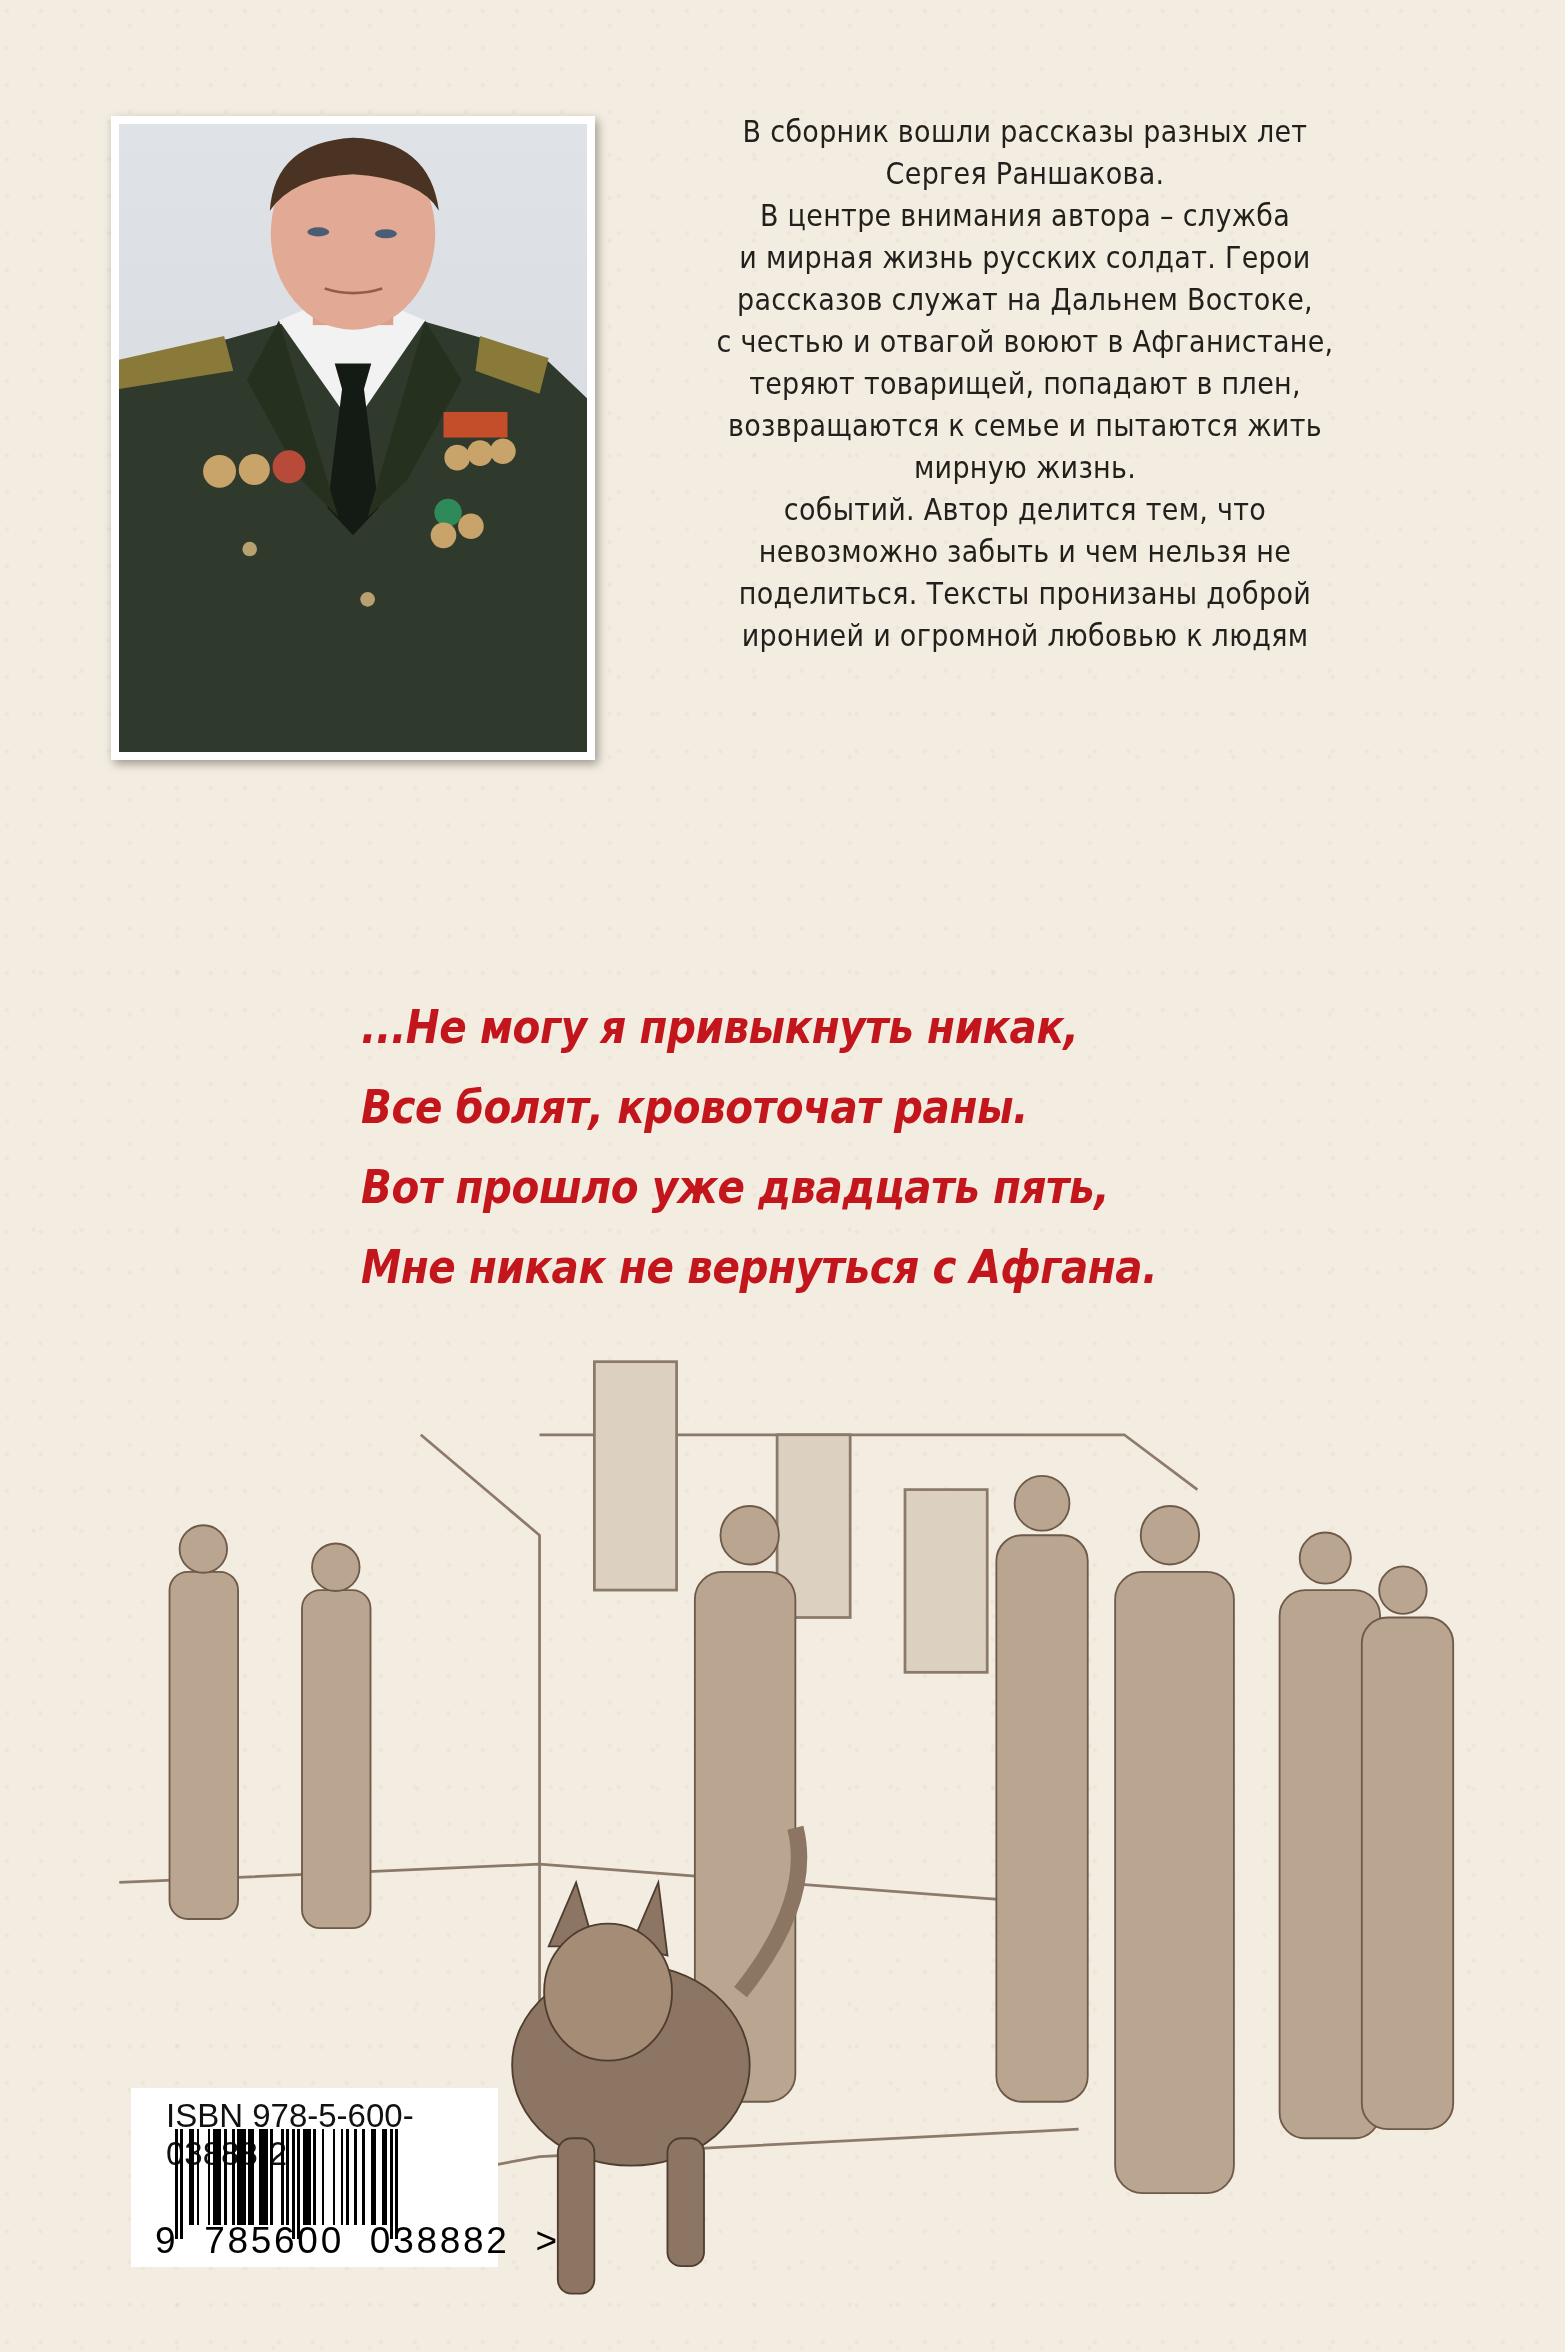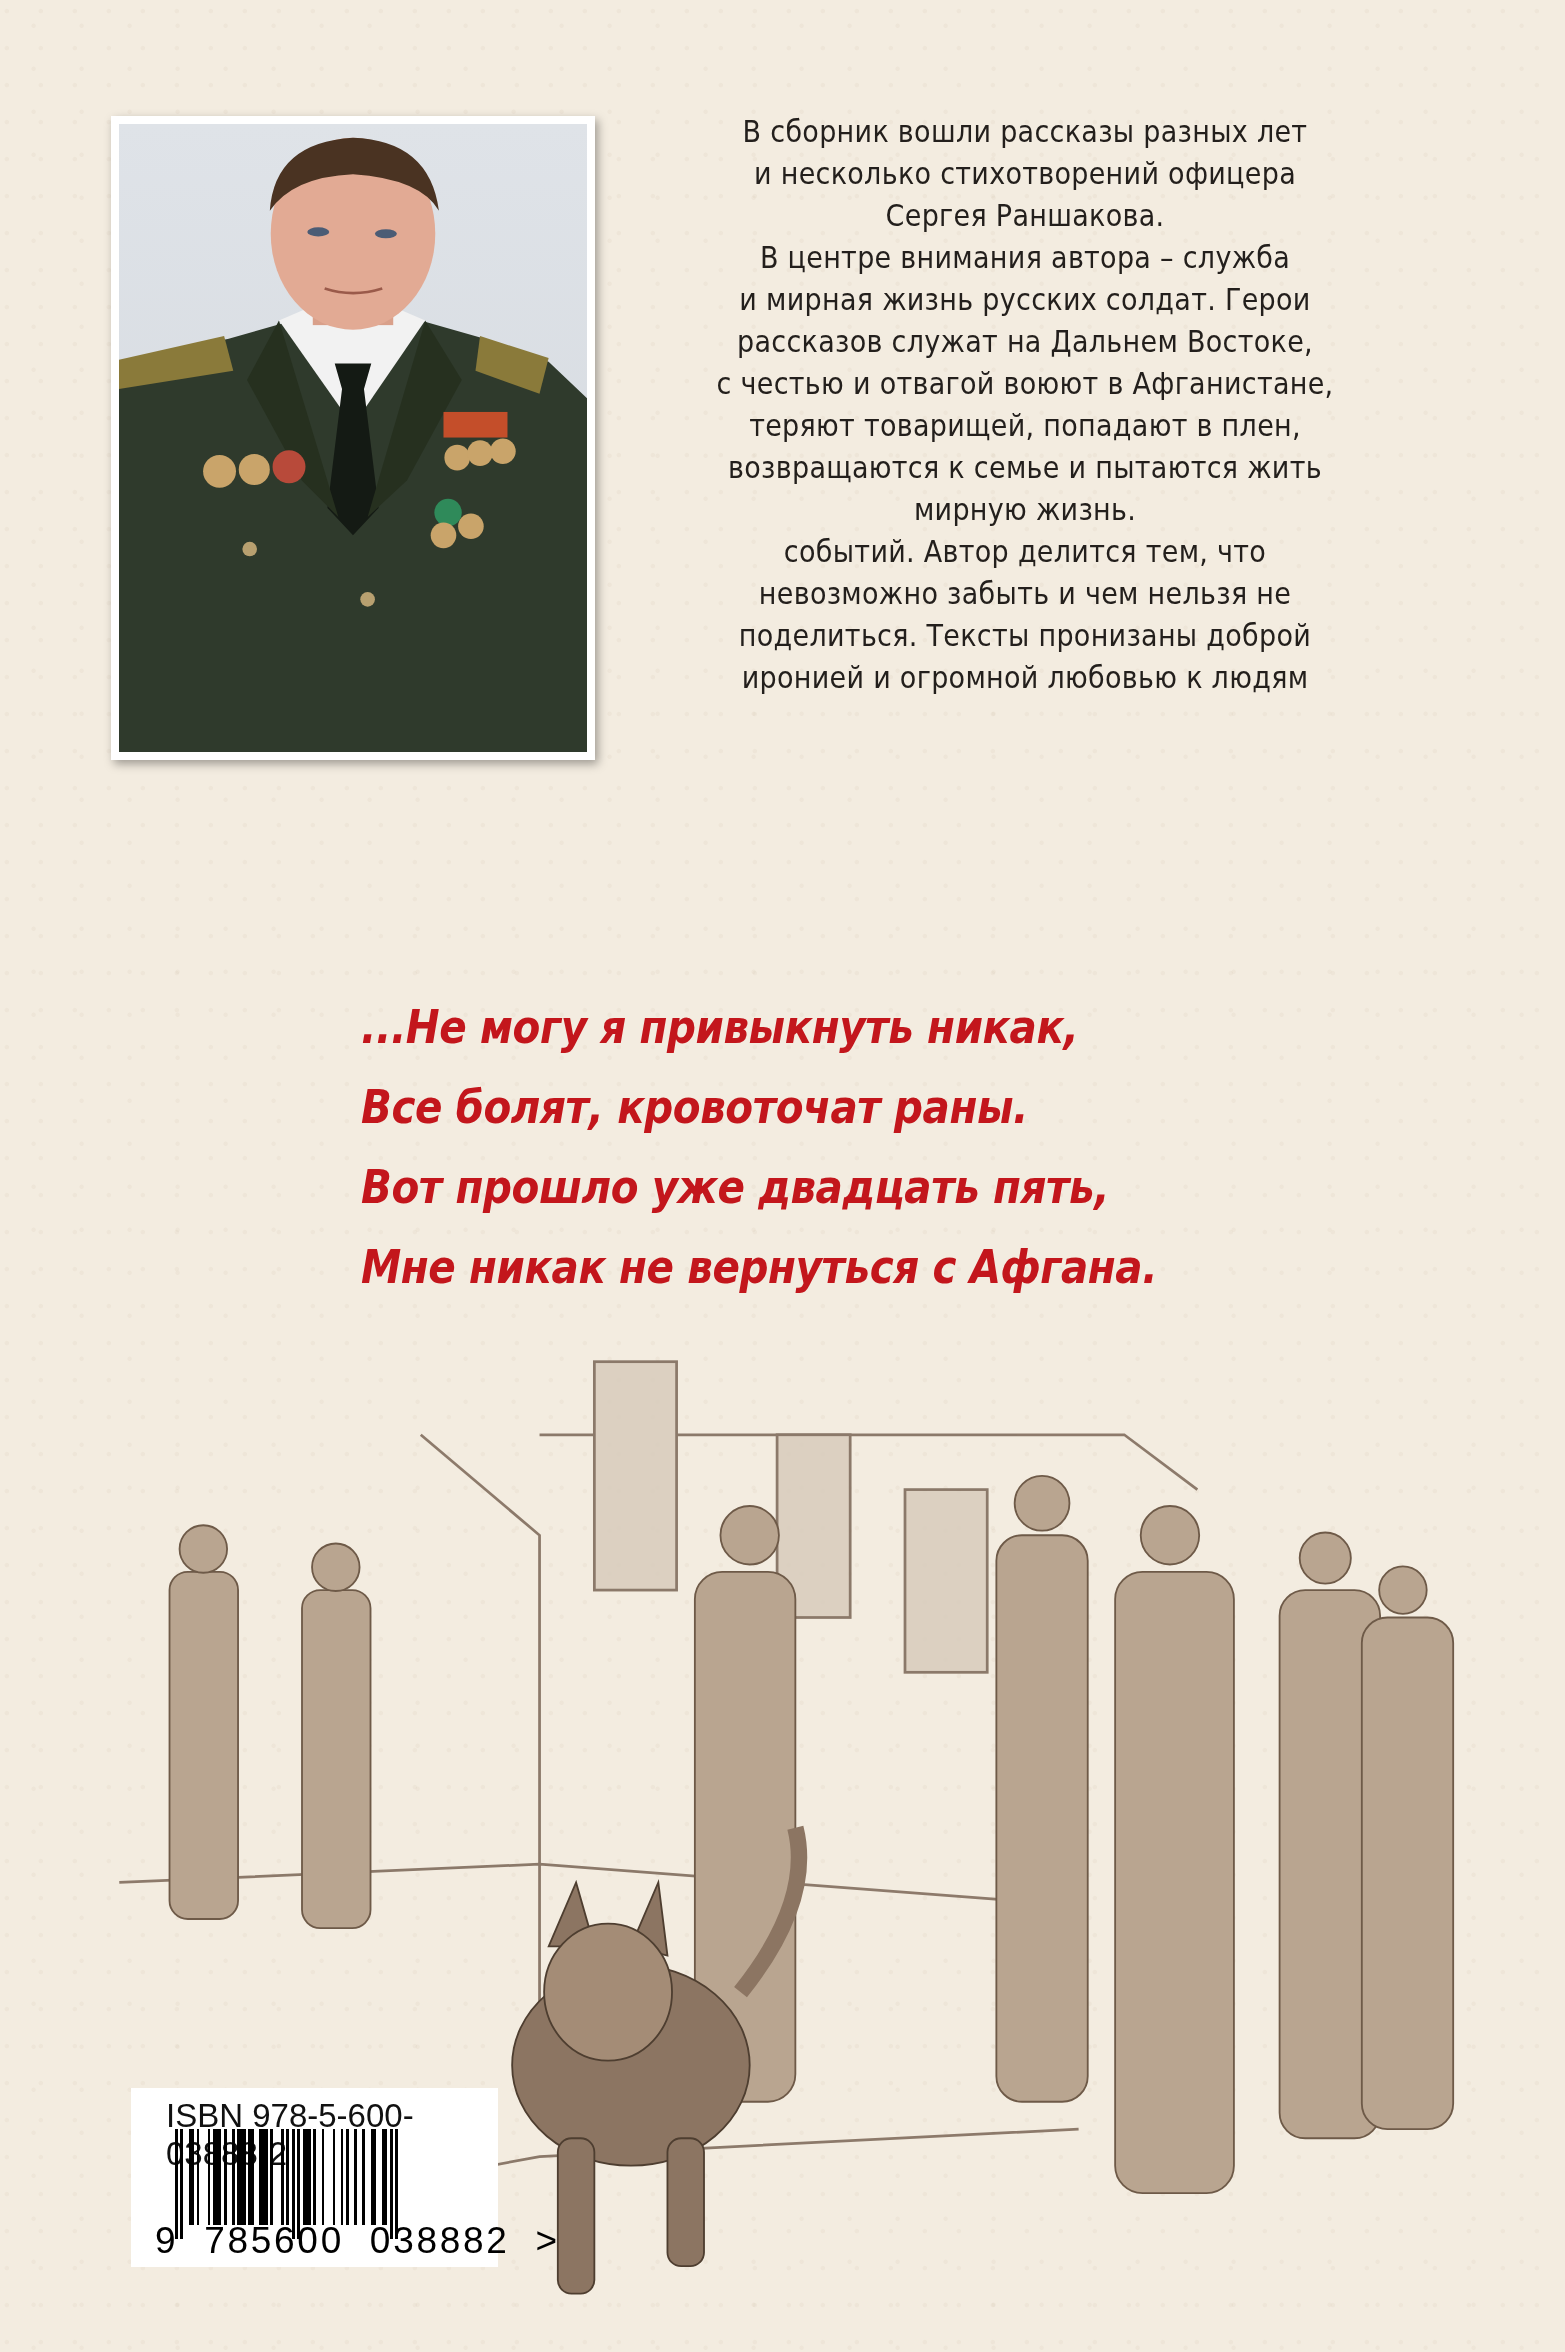--- a/index.html
+++ b/index.html
@@ -93,21 +93,20 @@
       <circle cx="355" cy="450" r="14" fill="#c9a46a"></circle>
 
       <circle cx="143" cy="465" r="8" fill="#b8a070"></circle>
       <circle cx="272" cy="520" r="8" fill="#b8a070"></circle>
     </svg>
   </div>
 </div>
 
 <div class="blurb">
   <span class="line">В сборник вошли рассказы разных лет</span>
-  <span class="line">и несколько стихотворений офицера</span>
   <span class="line">Сергея Раншакова.</span>
   <span class="line">В центре внимания автора – служба</span>
   <span class="line">и мирная жизнь русских солдат. Герои</span>
   <span class="line">рассказов служат на Дальнем Востоке,</span>
   <span class="line">с честью и отвагой воюют в Афганистане,</span>
   <span class="line">теряют товарищей, попадают в плен,</span>
   <span class="line">возвращаются к семье и пытаются жить</span>
   <span class="line">мирную жизнь.</span>
   <span class="line">событий. Автор делится тем, что</span>
   <span class="line">невозможно забыть и чем нельзя не</span>

